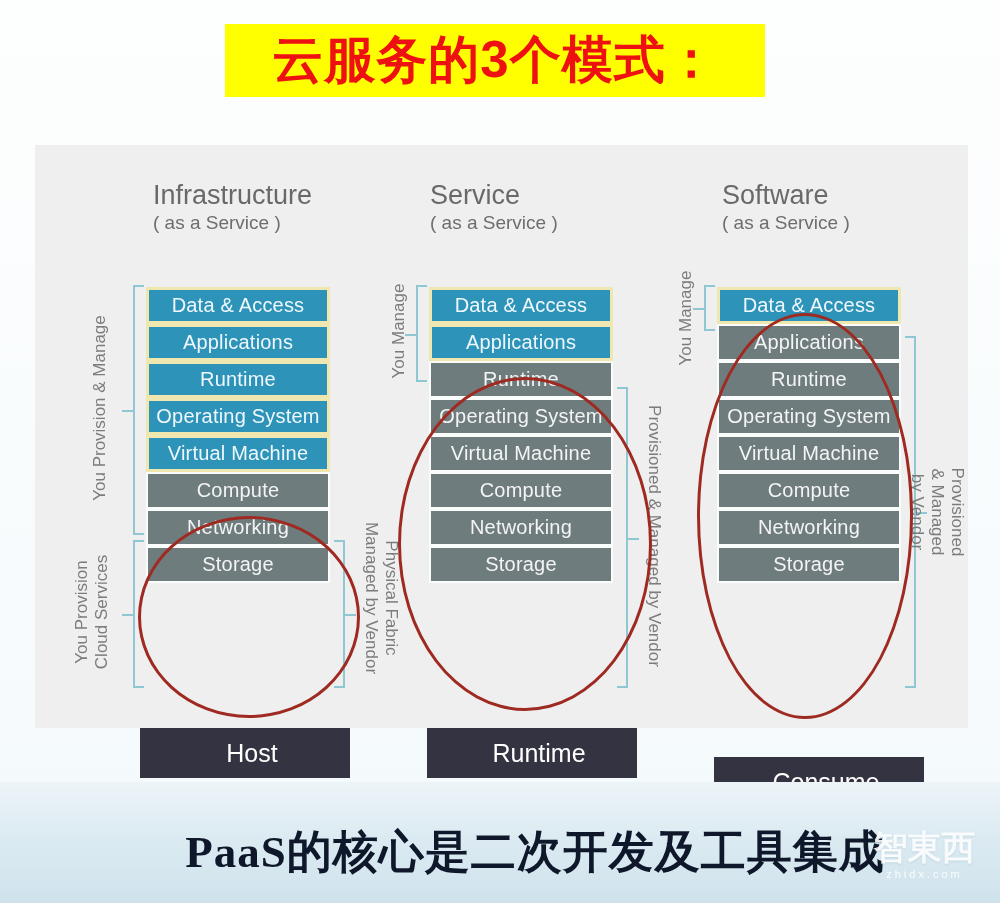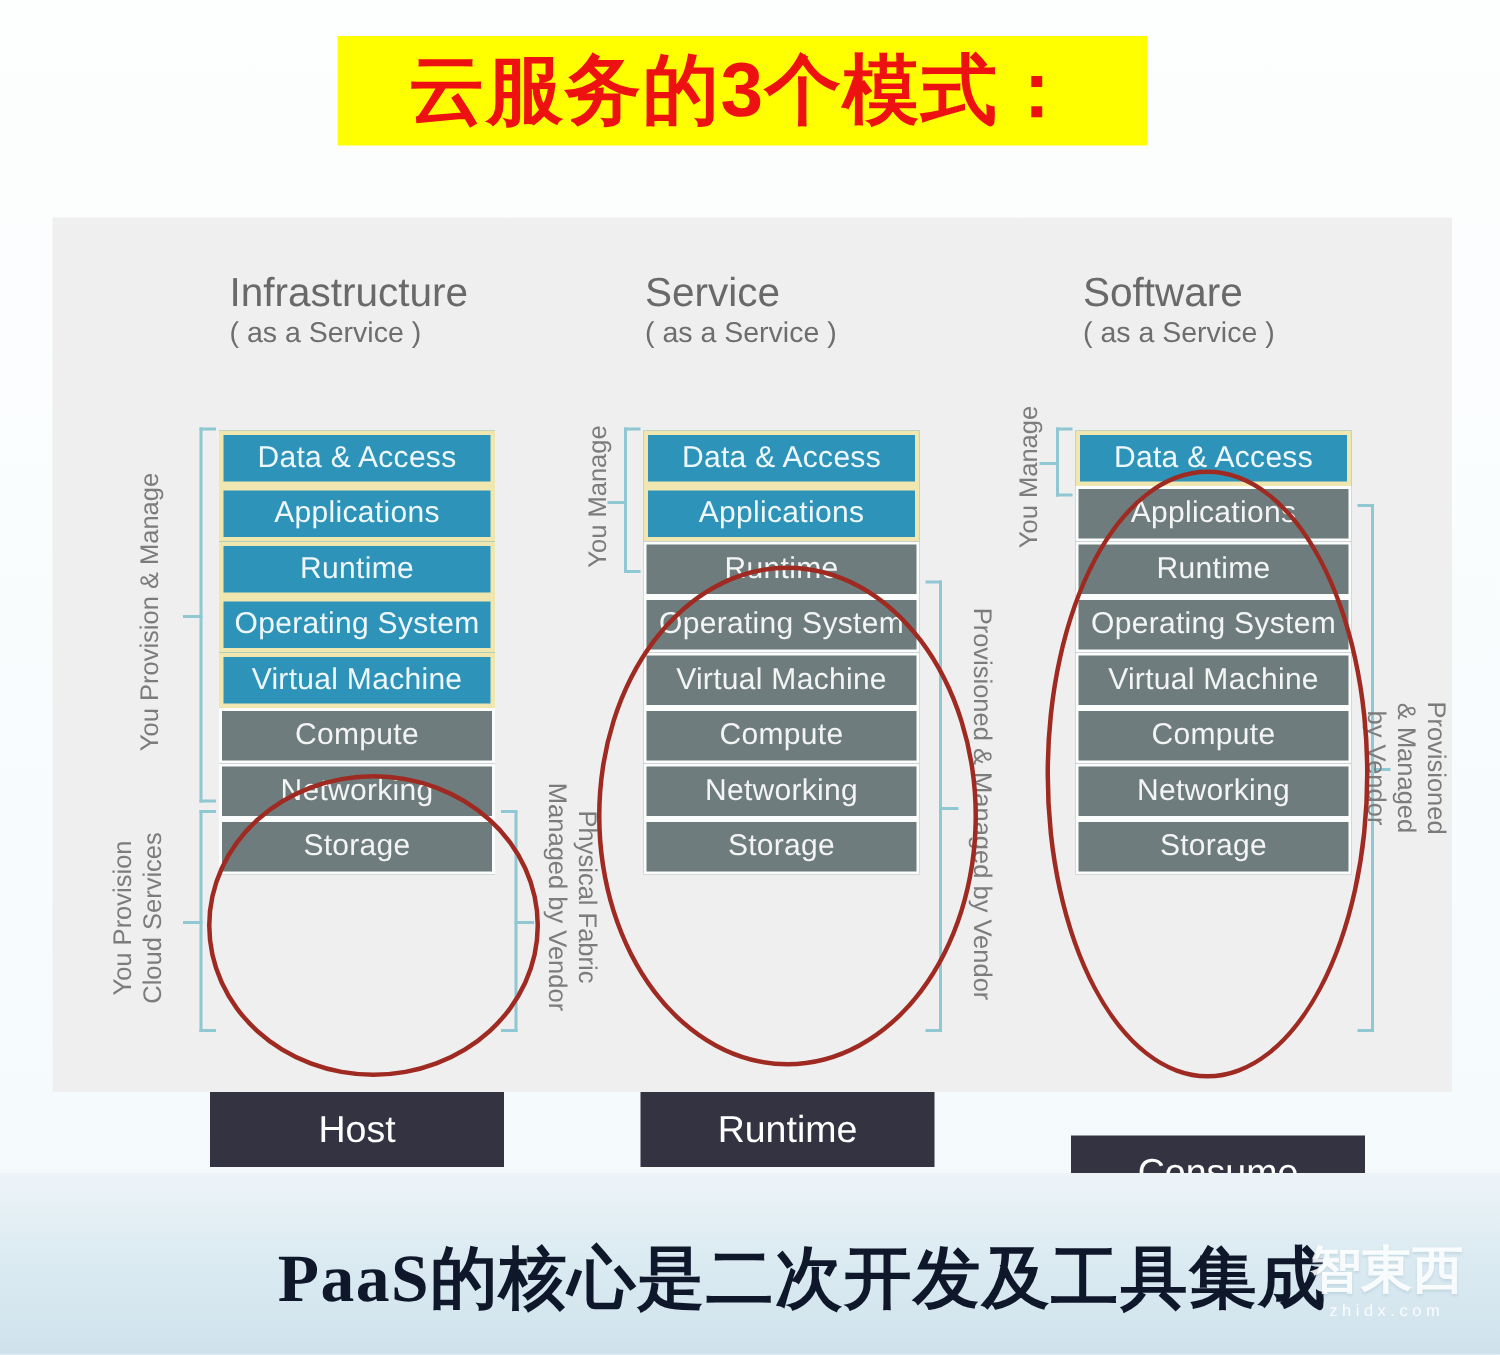--- a/index.html
+++ b/index.html
@@ -74,21 +74,21 @@
     position:absolute;border:3px solid #9e2a21;border-radius:50%;
     background:transparent;
   }
   #el-iaas{left:138px;top:516px;width:216px;height:196px;}
   #el-paas{left:398px;top:377px;width:248px;height:328px;}
   #el-saas{left:697px;top:313px;width:210px;height:400px;}
   
   .role-bar{
     position:absolute;top:728px;height:50px;width:196px;background:#343341;
     display:flex;align-items:center;justify-content:center;
-    color:#ffffff;font-size:25px;
+    color:#ffffff;font-size:25px;padding-left:14px;
   }
   #bar-host{left:140px;}
   #bar-develop{left:427px;}
   #bar-consume{left:714px;margin-top:29px;}
   
   .footer-band{
     position:absolute;left:0;top:782px;width:1000px;height:121px;
     background:linear-gradient(180deg,#edf4f8 0%,#dcebf2 45%,#cfe2ec 100%);
   }
   .footer-caption{

